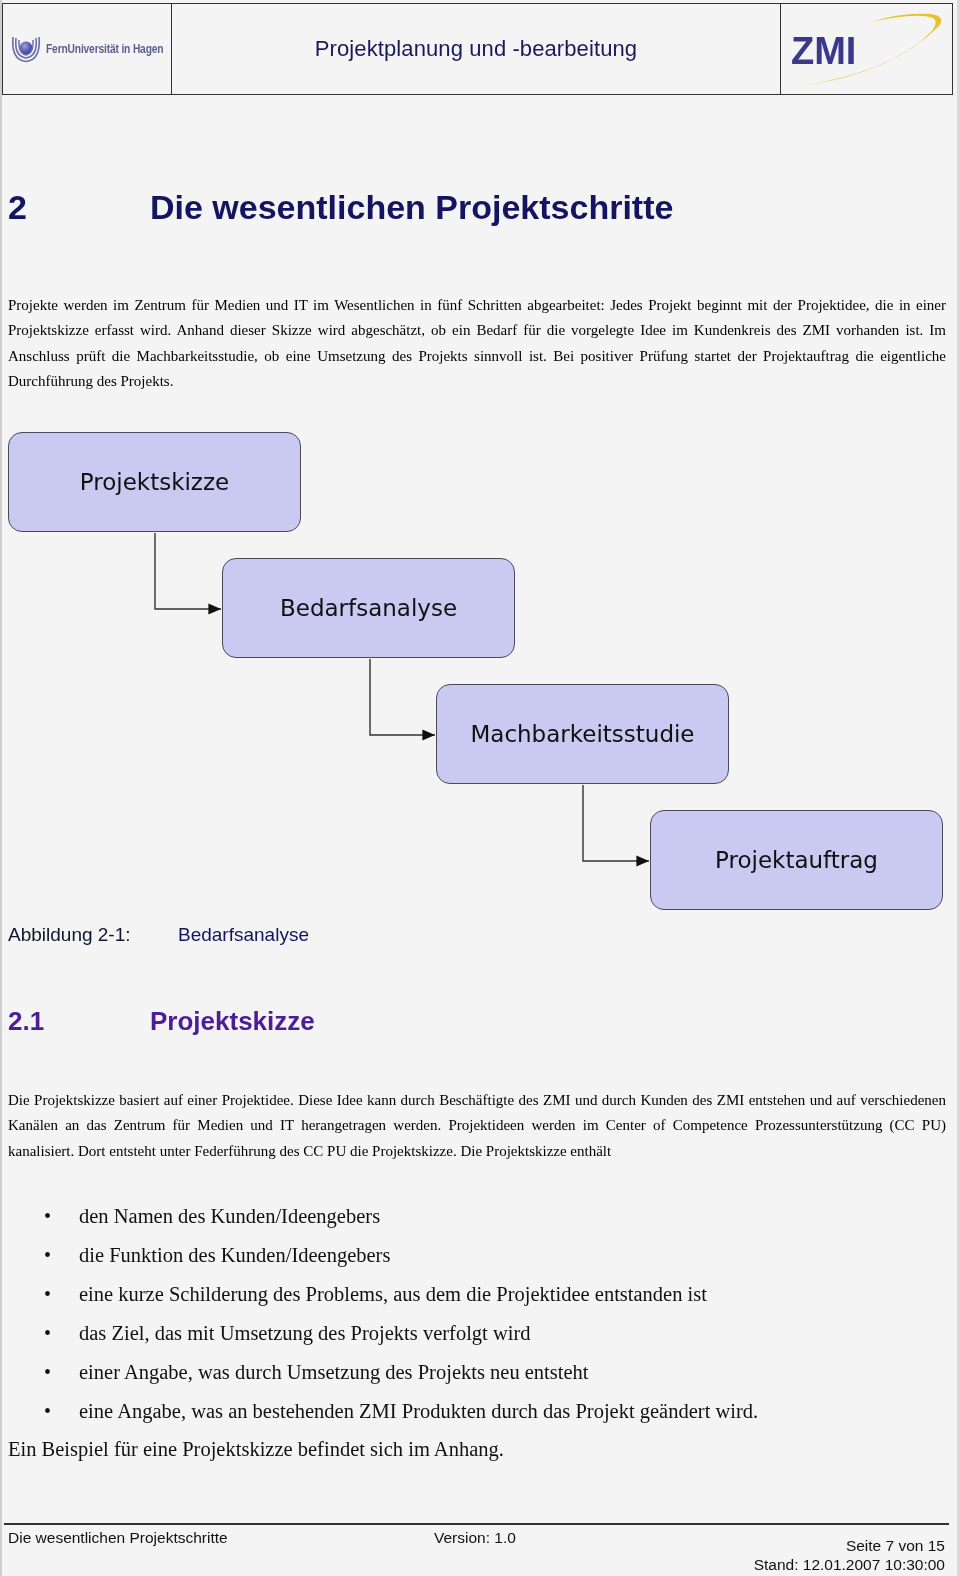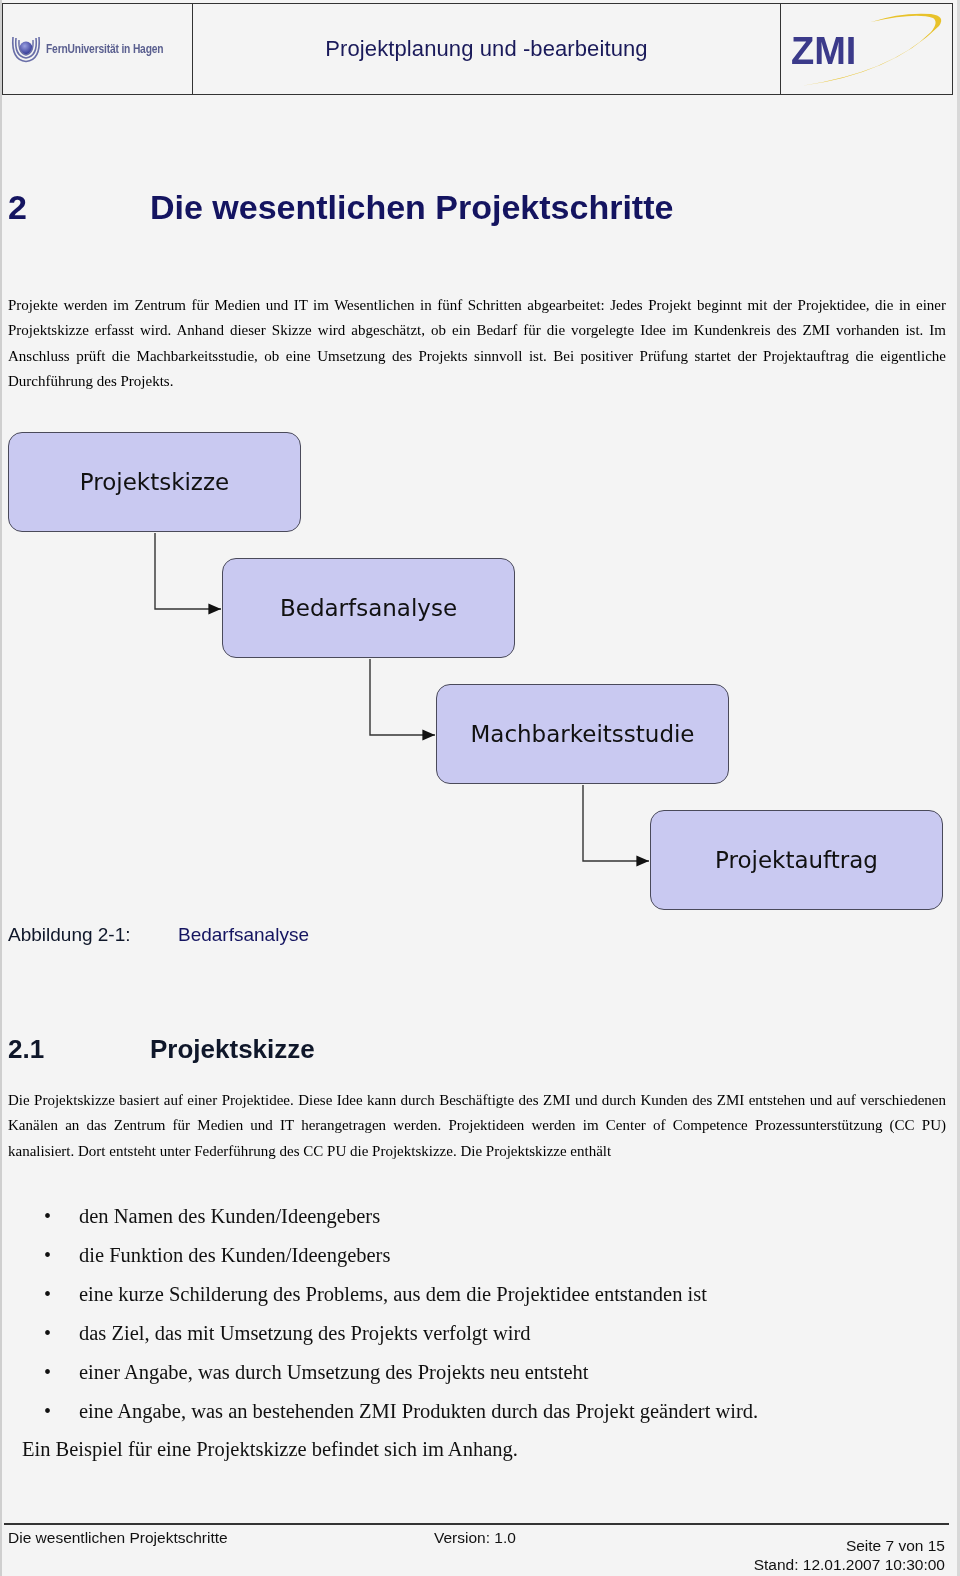--- a/index.html
+++ b/index.html
@@ -11,21 +11,21 @@
     }
     .page-border-left { position: absolute; left: 0; top: 0; width: 2px; height: 1576px; background: #cfcfcf; }
     .page-border-right { position: absolute; right: 0; top: 0; width: 3px; height: 1576px; background: #d8d8d8; }
 
     
     .header {
       position: absolute; left: 2px; top: 3px; width: 951px; height: 92px;
       border: 1.5px solid #333; box-sizing: border-box; display: flex;
       background: #f4f4f4;
     }
-    .header .cell-left { width: 190px; border-right: 1.5px solid #333; display: flex; align-items: center; padding-left: 7px; box-sizing: border-box; text-align: right; }
+    .header .cell-left { width: 169px; border-right: 1.5px solid #333; display: flex; align-items: center; padding-left: 7px; box-sizing: border-box; text-align: right; }
     .header .cell-mid { flex: 1; display: flex; align-items: center; justify-content: center; }
     .header .cell-right { width: 171px; border-left: 1.5px solid #333; position: relative; }
     .header-title {
       font-family: "Liberation Sans", sans-serif; font-size: 22px; color: #1a1a5a;
       letter-spacing: 0.1px;
     }
     .fern-logo { display: flex; align-items: center; }
     .fern-text {
       font-family: "Liberation Sans", sans-serif; font-weight: bold; font-size: 12.5px;
       color: #5a5f8f; margin-left: 4px; transform: scaleX(0.82); transform-origin: left center;
@@ -34,21 +34,21 @@
     .zmi-logo { position: absolute; left: 0; top: 0; width: 171px; height: 92px; }
 
     
     .h1 {
       position: absolute; left: 8px; top: 188px; font-family: "Liberation Sans", sans-serif;
       font-weight: bold; font-size: 34px; color: #141460; display: flex;
     }
     .h1 .num { width: 142px; }
     .h2 {
       position: absolute; left: 8px; top: 1006px; font-family: "Liberation Sans", sans-serif;
-      font-weight: bold; font-size: 26px; color: #0f172a; display: flex; margin-top: 28px;
+      font-weight: bold; font-size: 26px; color: #4c1d95; display: flex;
     }
     .h2 .num { width: 142px; }
 
     .para {
       position: absolute; left: 8px; width: 938px; font-size: 15px; line-height: 25.4px;
       text-align: justify; color: #000000;
     }
     .para1 { top: 293px; }
     .para2 { top: 1088px; }
 
@@ -67,21 +67,21 @@
       font-size: 19px; color: #141460; display: flex;
     }
     .caption .label { width: 170px; color: #0f172a; }
 
     .bullets { position: absolute; left: 0; top: 1203px; margin: 0; padding: 0; list-style: none; }
     .bullets li {
       position: relative; height: 39px; font-size: 20.5px; line-height: 26px;
       padding-left: 79px; white-space: nowrap;
     }
     .bullets li .dot { position: absolute; left: 44px; top: 0; font-size: 20px; }
-    .closing { position: absolute; left: 8px; top: 1436px; font-size: 20.5px; line-height: 26px; margin-left: 14px; }
+    .closing { position: absolute; left: 8px; top: 1436px; font-size: 20.5px; line-height: 26px; }
 
     
     .footer-rule { position: absolute; left: 4px; top: 1523px; width: 945px; height: 2px; background: #333; }
     .footer {
       position: absolute; left: 8px; top: 1529px; width: 937px;
       font-family: "Liberation Sans", sans-serif; font-size: 15.5px; color: #111;
     }
     .footer .f-left { position: absolute; left: 0; top: 0; }
     .footer .f-mid { position: absolute; left: 426px; top: 0; }
     .footer .f-right { position: absolute; right: 0; top: 7px; text-align: right; line-height: 19px; }

